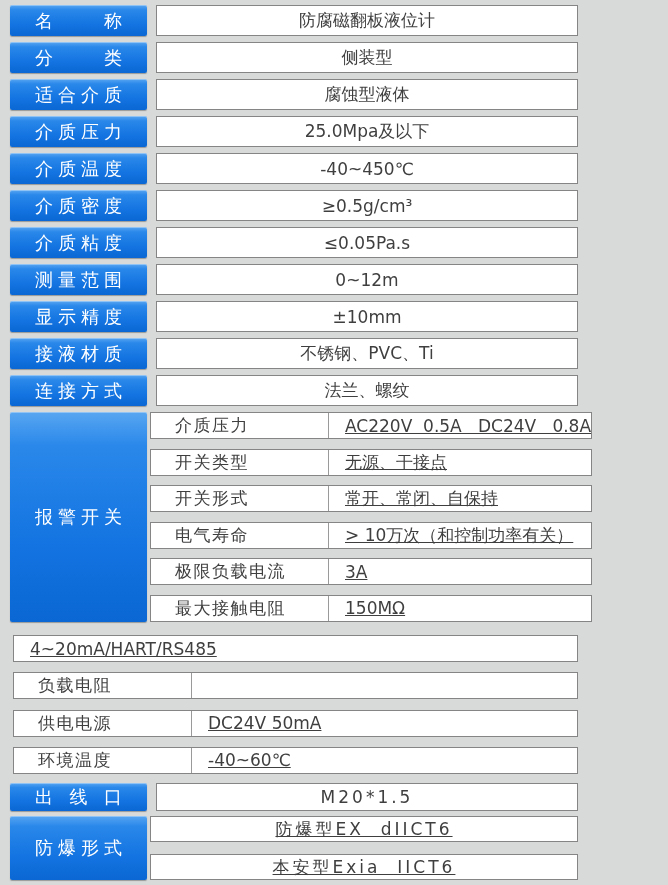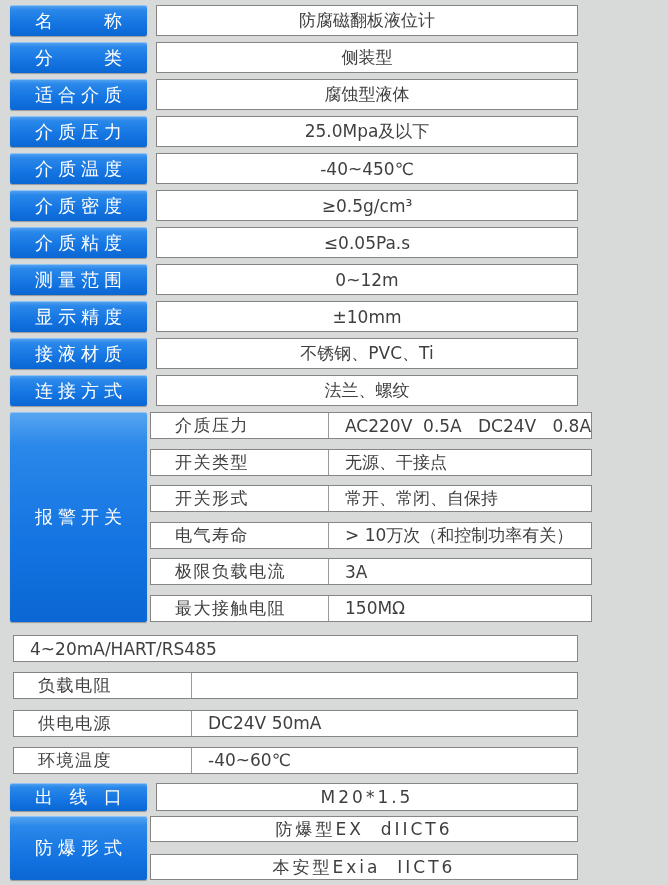--- a/index.html
+++ b/index.html
@@ -53,21 +53,21 @@
   .group-ex .subrow{height:26px;text-align:center;}
   .sublabel{
     flex:0 0 178px;box-sizing:border-box;
     border-right:1px solid #9a9a9a;
     display:flex;align-items:center;
     padding-left:24px;font-size:17px;letter-spacing:1.5px;
     white-space:pre;
   }
   .subvalue{
     flex:1;display:flex;align-items:center;
-    padding-left:16px;font-size:17px;white-space:pre;
+    padding-left:16px;font-size:17px;white-space:pre;text-decoration:underline;
   }
   .subvalue.centered{justify-content:center;padding-left:0;}
 </style>
 </head>
 <body>
 
 <div class="page">
 
   <div class="row">
     <div class="label-cell">

